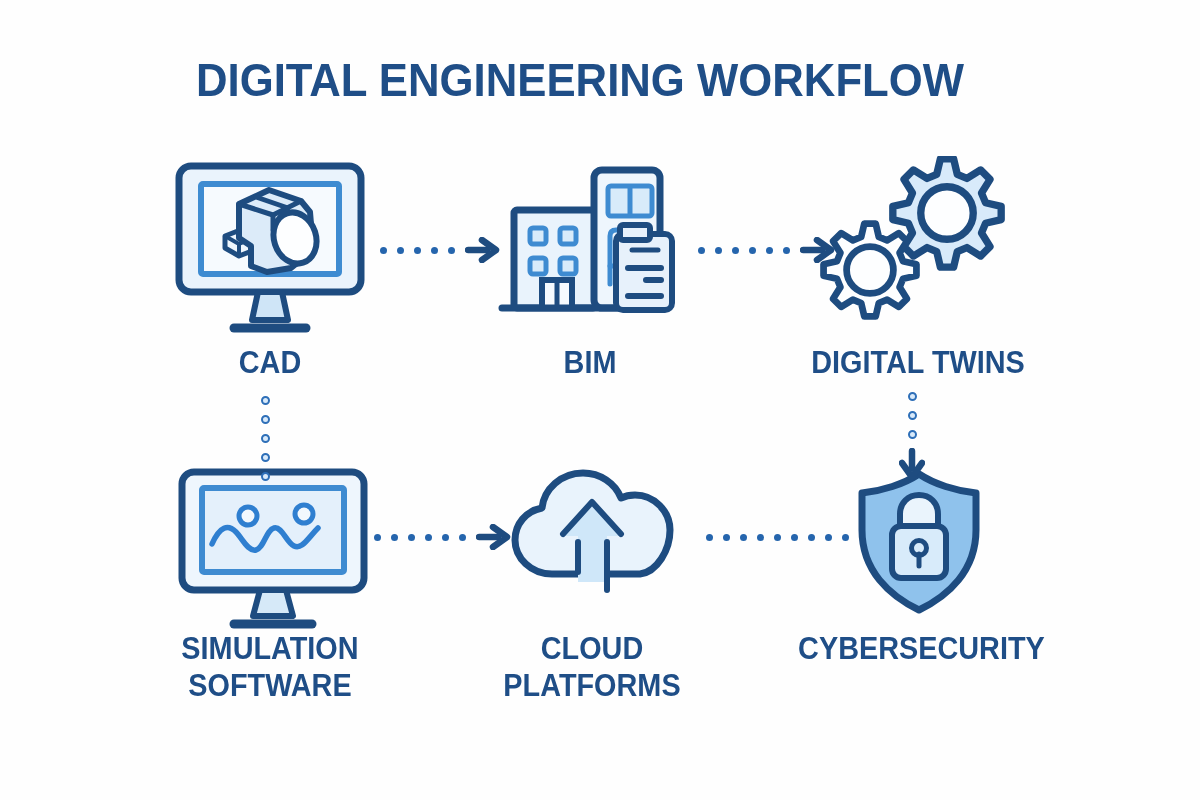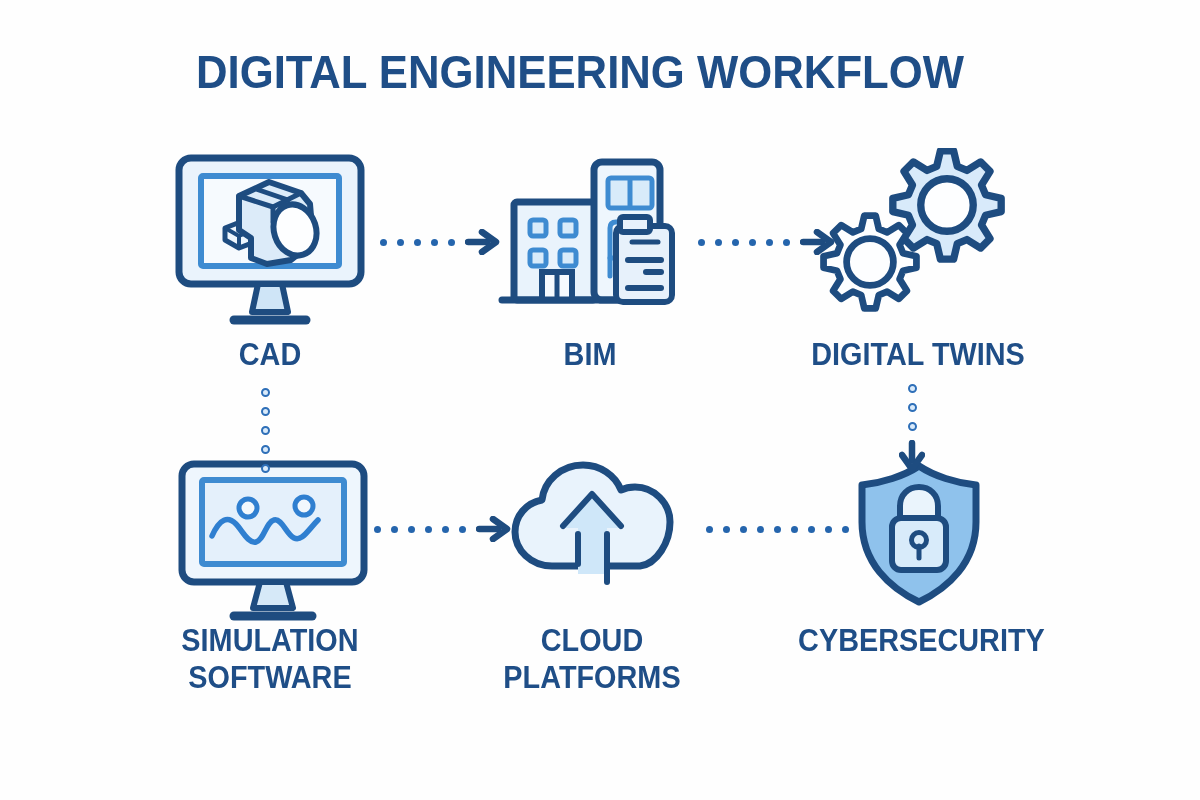--- a/index.html
+++ b/index.html
@@ -1,21 +1,21 @@
 <!DOCTYPE html>
 <html><head>
 <meta charset="utf-8">
 <style>
   html,body{margin:0;padding:0;}
   body{
     width:1200px;height:800px;position:relative;overflow:hidden;
     background:#fefefe;
     font-family:"Liberation Sans","DejaVu Sans",sans-serif;
   }
-  .canvas{position:absolute;inset:0;}
+  .canvas{position:absolute;inset:0;margin-top:8px;}
   .title{
     position:absolute;top:44px;left:0;width:1160px;
     text-align:center;
     font-size:47px;font-weight:bold;color:#1f4e87;
     letter-spacing:0px;
     transform:scaleX(0.93);transform-origin:center;
     white-space:nowrap;
   }
   .node-label{
     position:absolute;text-align:center;

